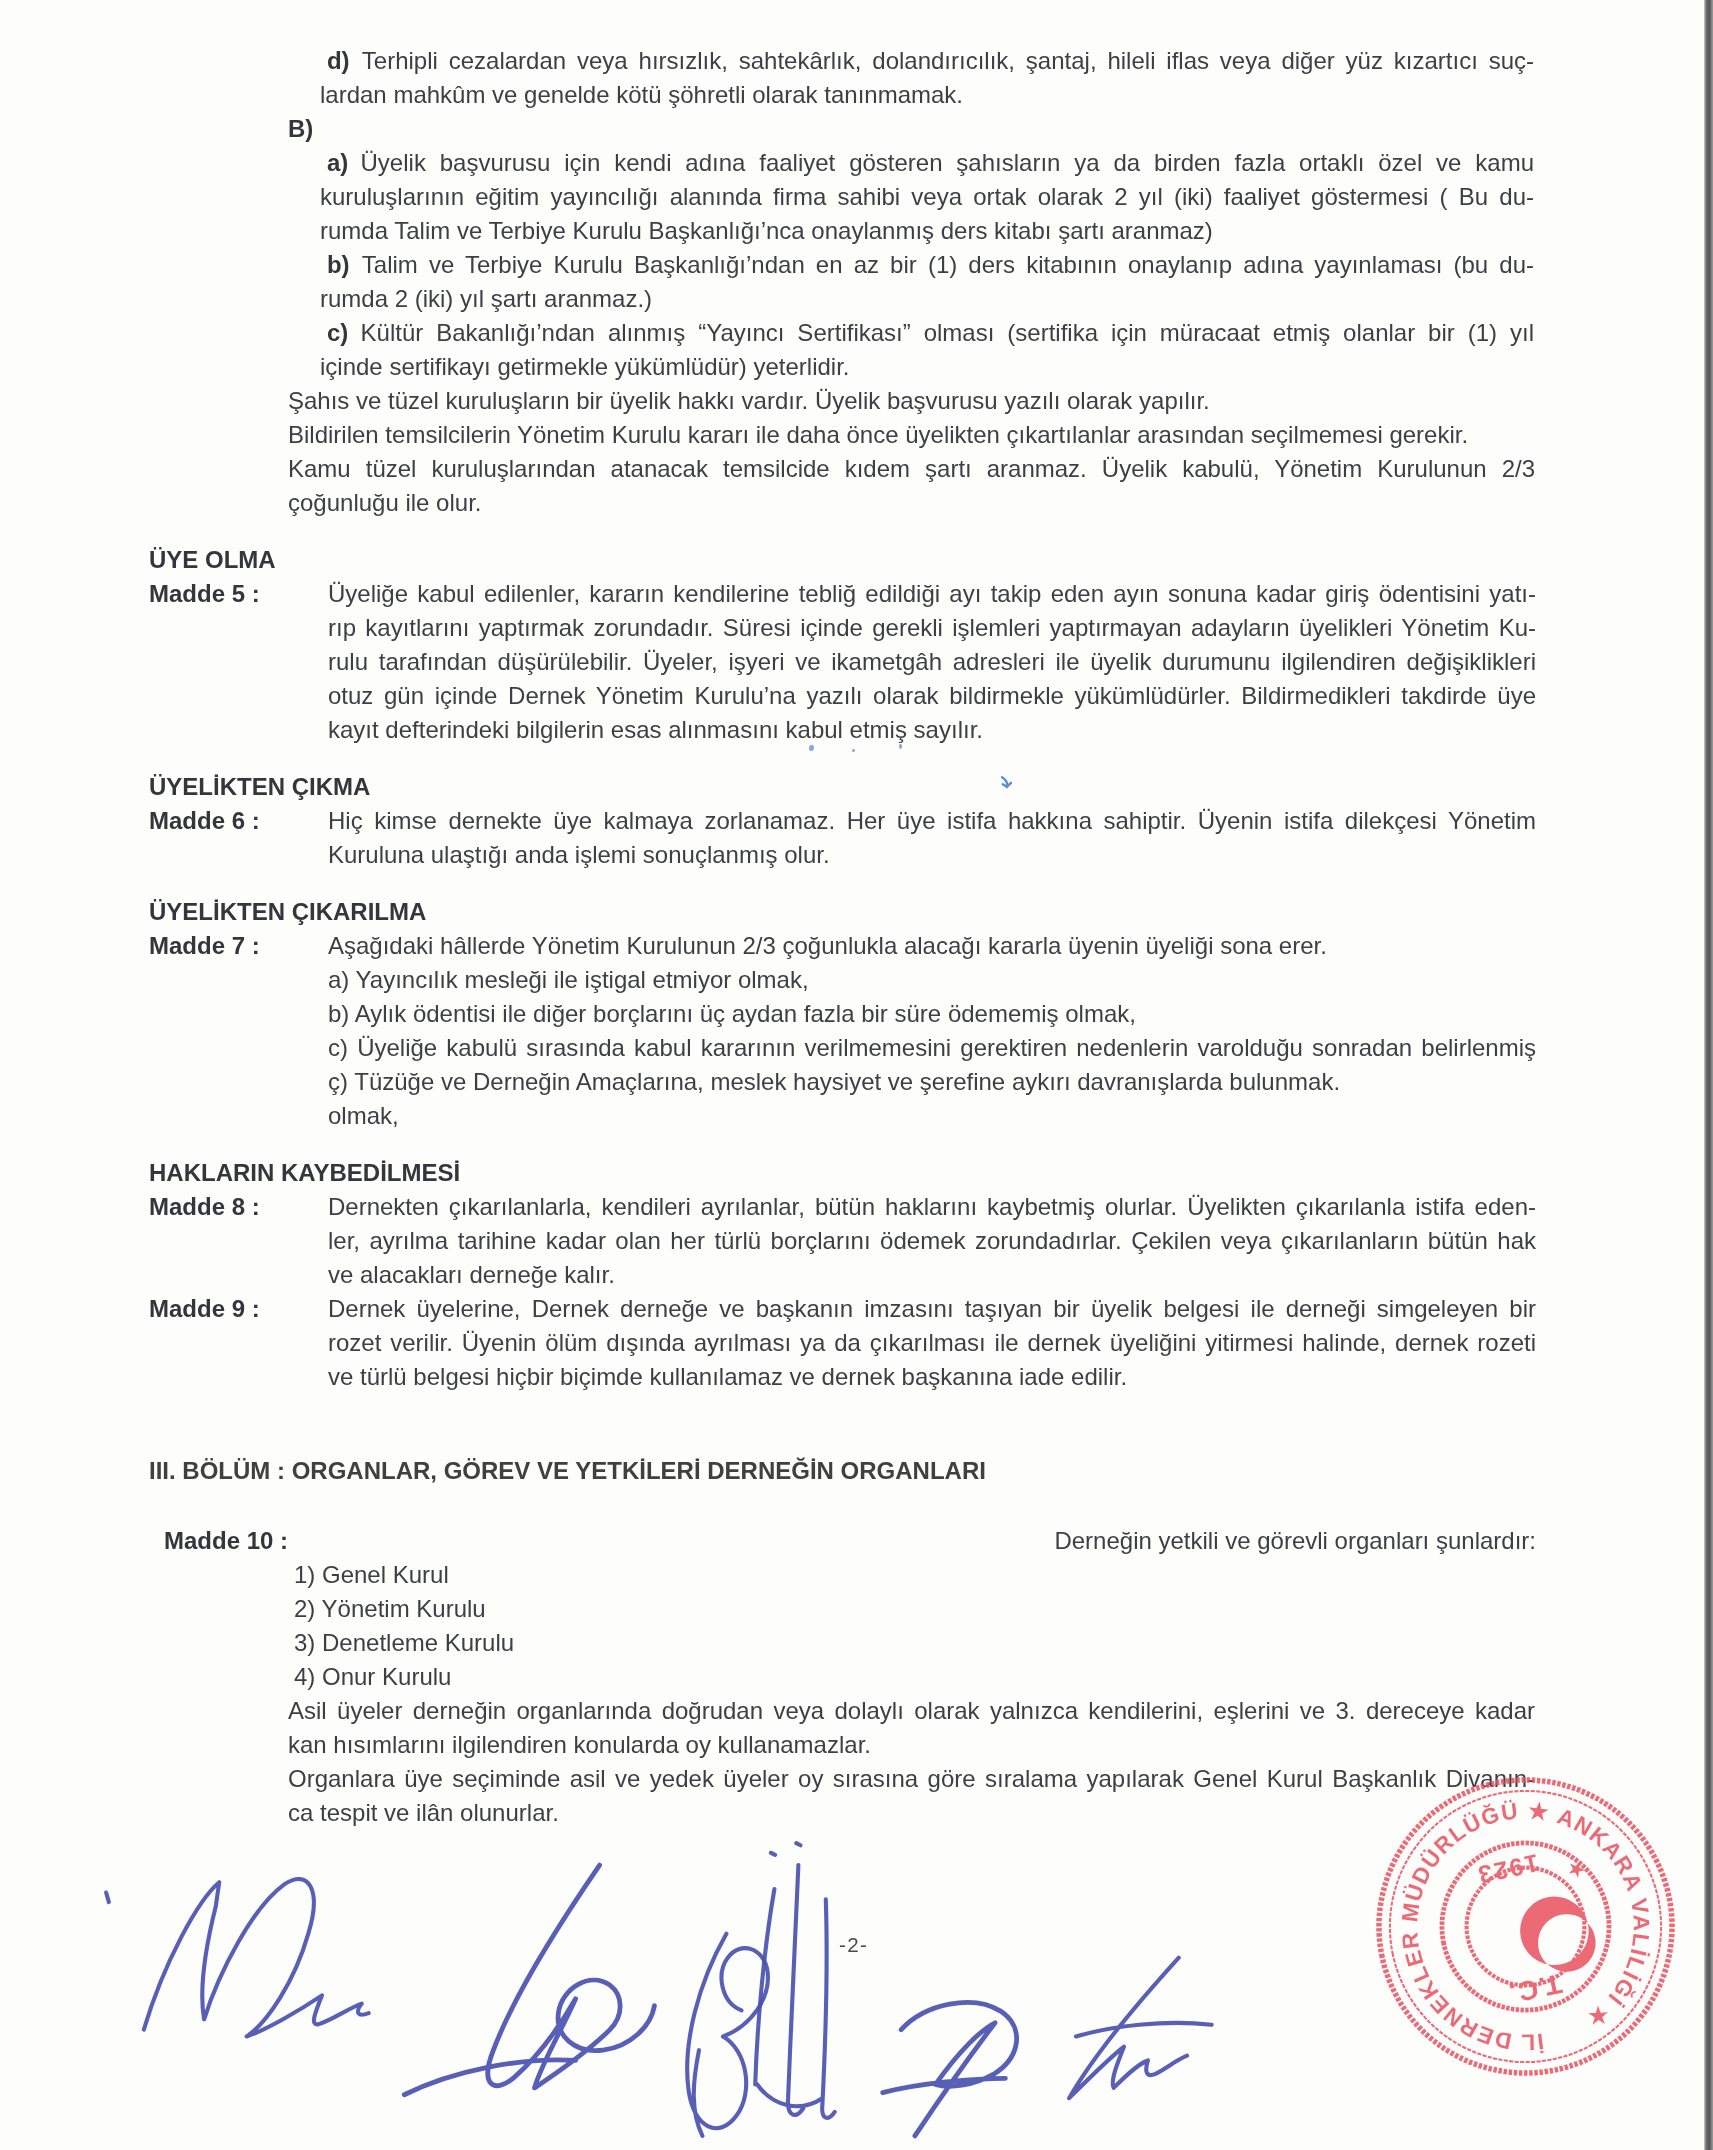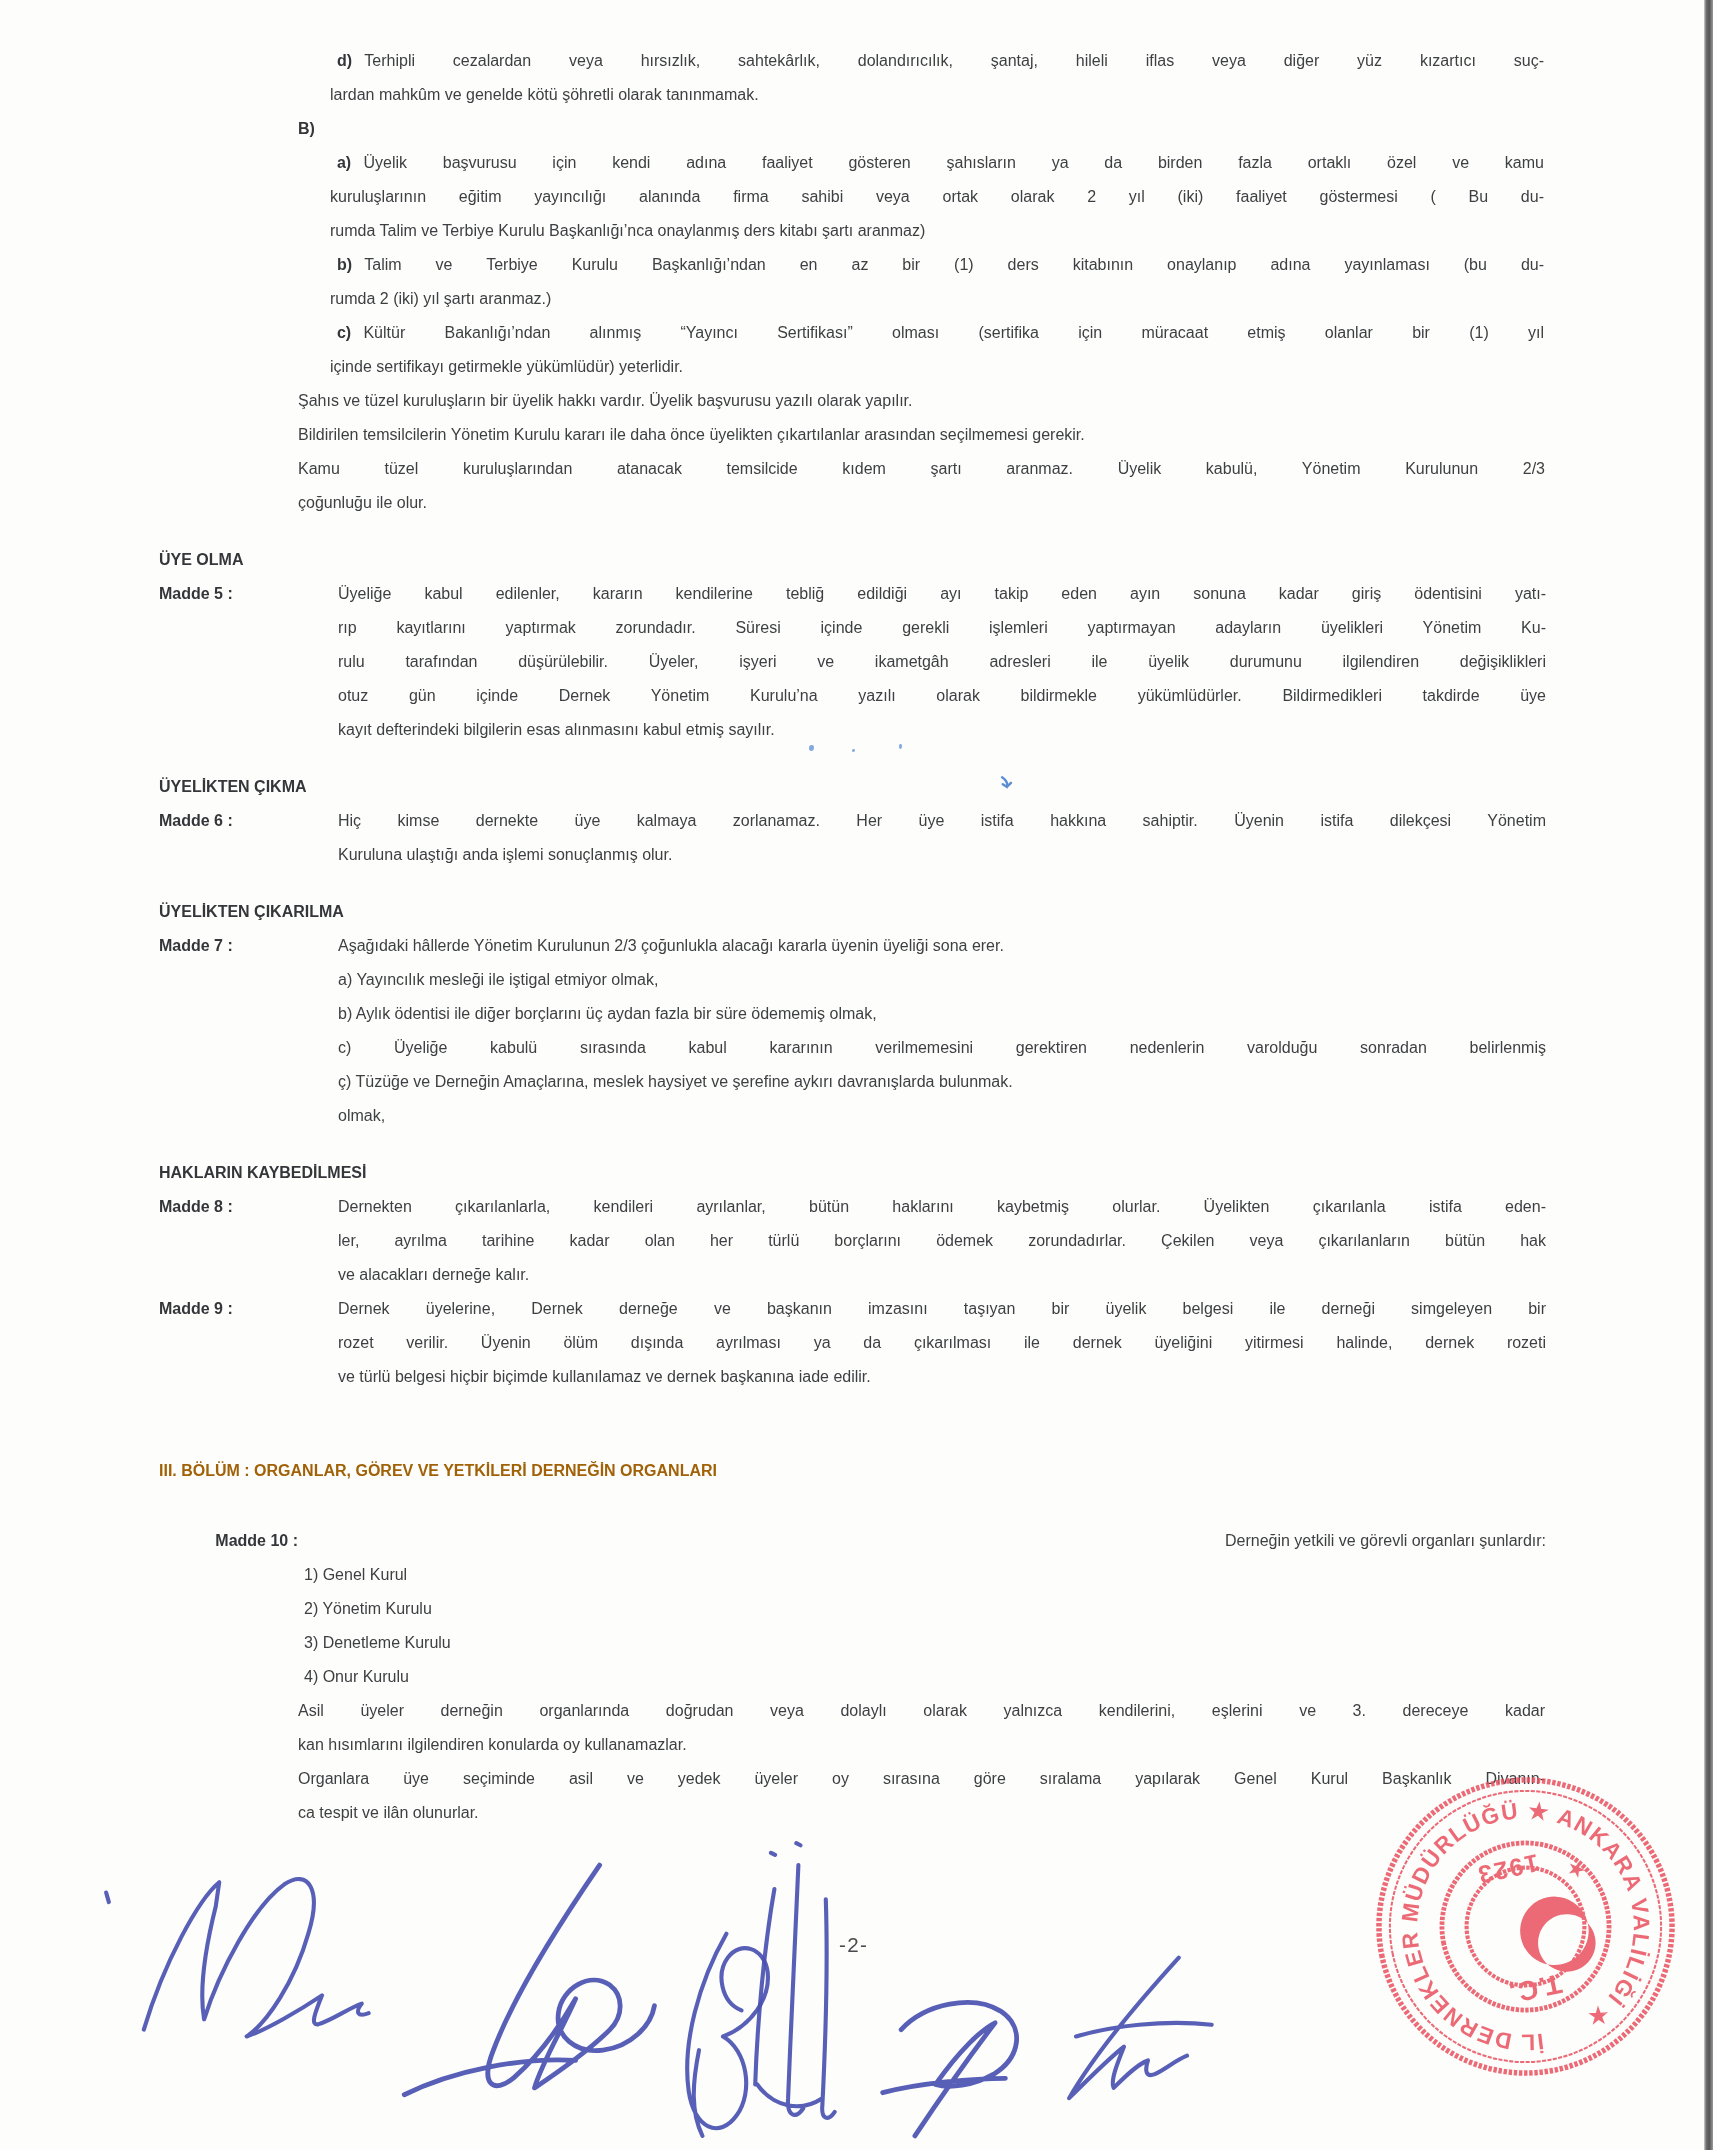--- a/index.html
+++ b/index.html
@@ -6,27 +6,27 @@
   .page{
     position:relative;
     width:1713px;height:2151px;
     background:#fdfdfc;
     overflow:hidden;
     font-family:"Liberation Sans",sans-serif;
     color:var(--text,#3e3f42);
   }
   
   #doc{
-    position:absolute;left:159px;top:44px;width:1387px;
-    font-size:16px;line-height:34px;
+    position:absolute;left:149px;top:44px;width:1387px;
+    font-size:24px;line-height:34px;
   }
   .line{min-height:34px;white-space:normal;}
   .j{text-align:justify;text-align-last:justify;}
   .h{font-weight:bold;margin-top:23px;color:#35363a;}
-  .h2{font-weight:bold;margin-top:60px;color:#a16207;}
+  .h2{font-weight:bold;margin-top:60px;color:#404040;}
   .lbl{margin-left:139px;font-weight:bold;color:#35363a;}
   .item{margin-left:171px;width:1214px;}
   .item .fl{padding-left:6.9px;}
   b.lead{margin-right:12.3px;color:#35363a;}
   .para{margin-left:139px;width:1247px;}
   .madde{display:flex;gap:40px;}
   .madde.m10{margin-top:36px;text-align:right;}
   .mlabel{width:139px;flex:none;font-weight:bold;color:#35363a;}
   .mbody{width:1248px;}
   .mlist{margin-left:145px;}

